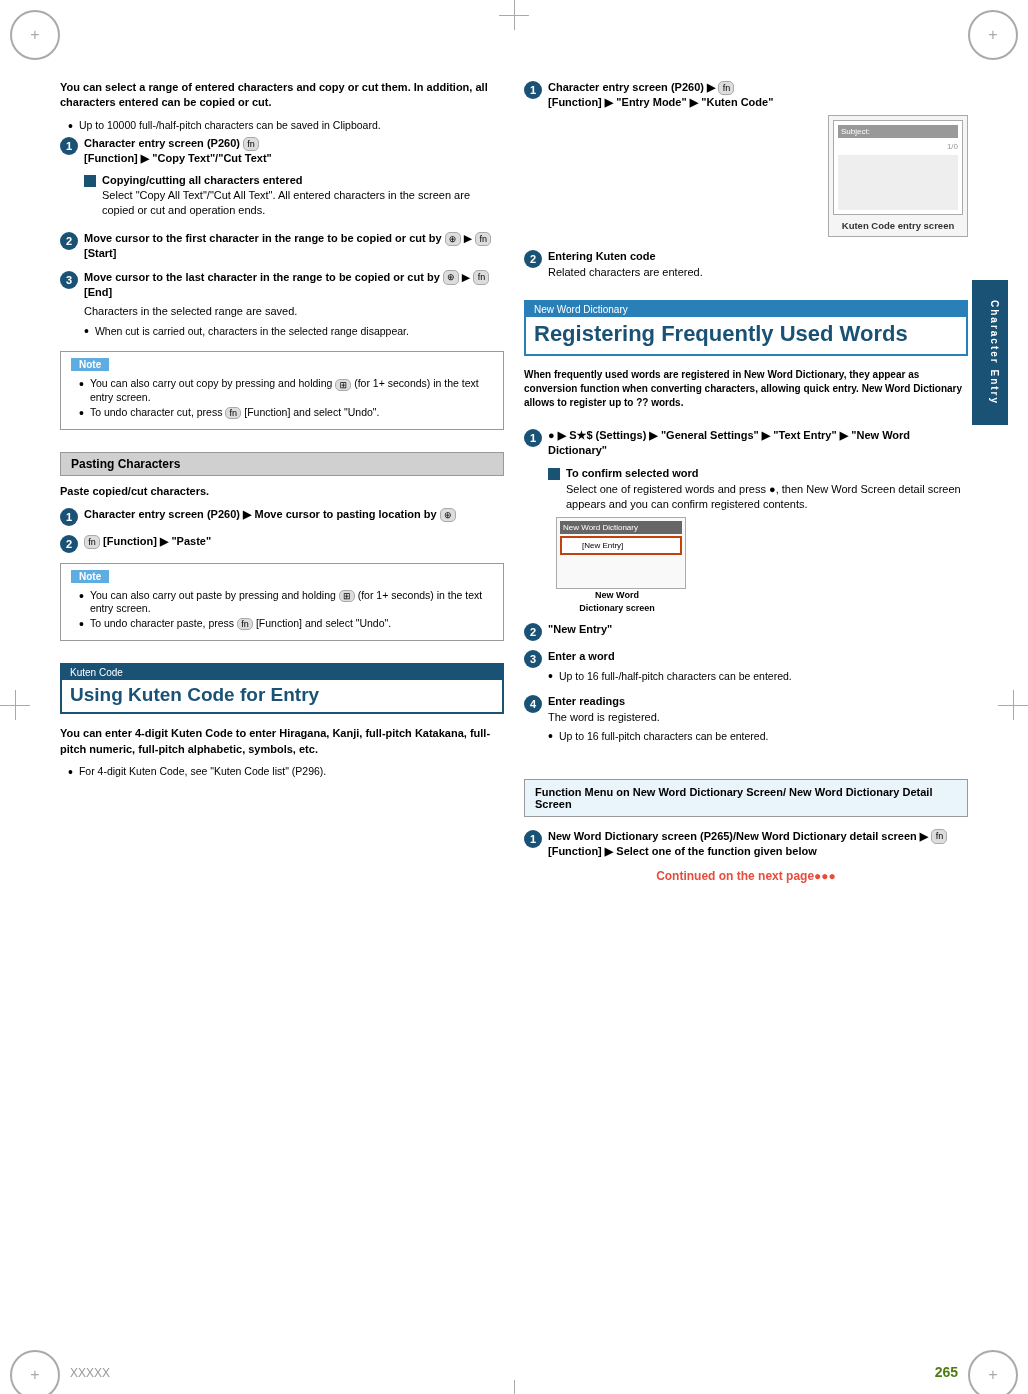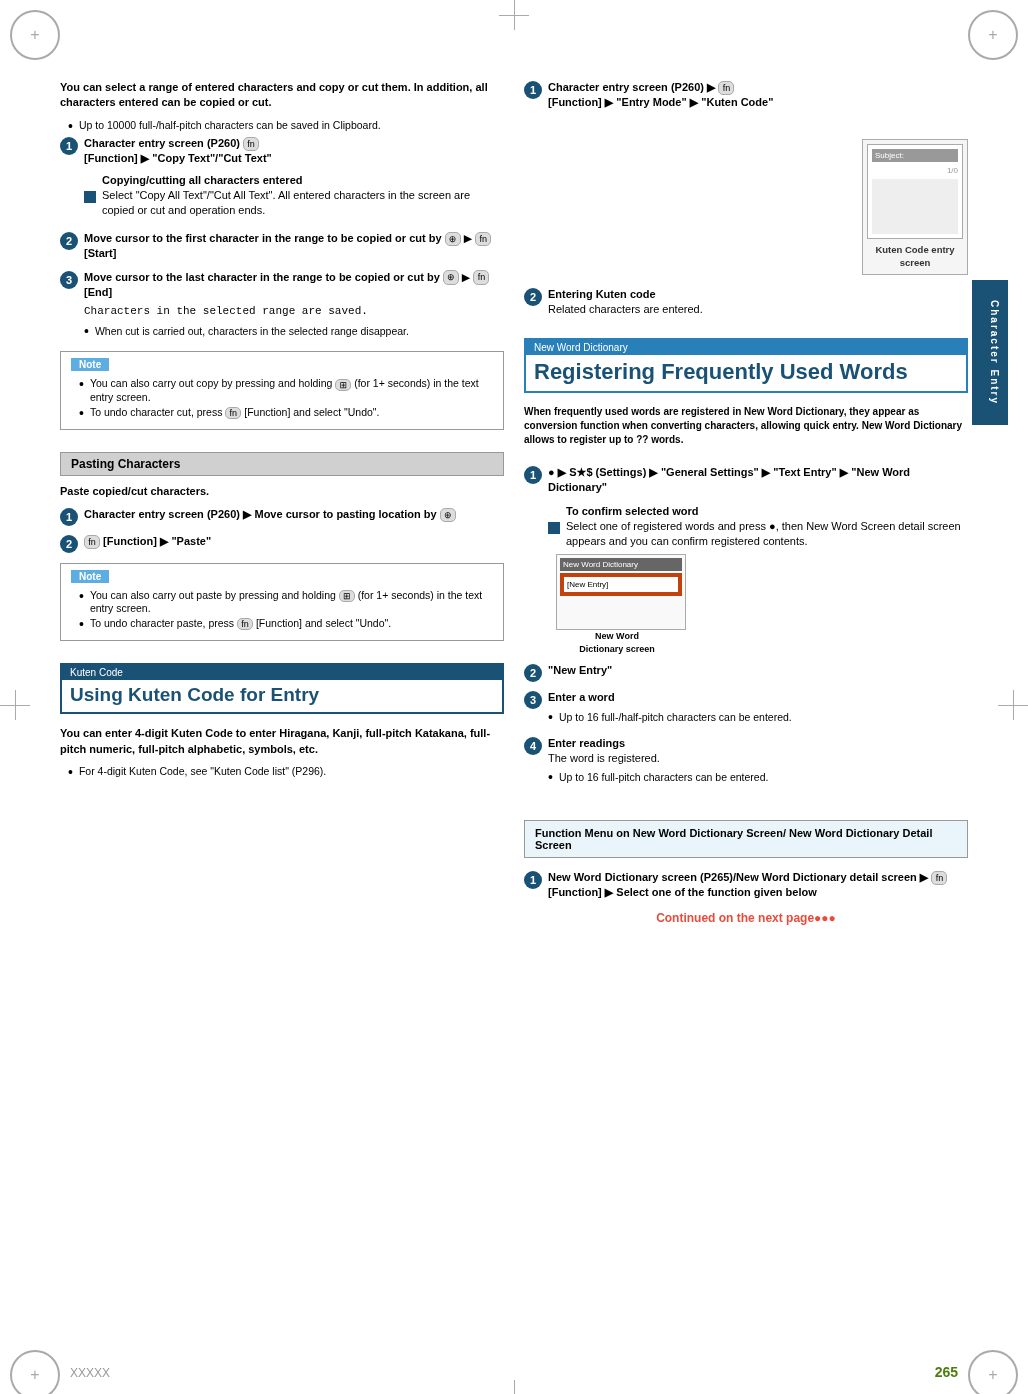--- a/index.html
+++ b/index.html
@@ -181,21 +181,21 @@
       line-height: 1.4;
     }
 
     .step-content b {
       font-weight: bold;
     }
 
     .sub-item-square {
       display: flex;
       gap: 6px;
-      align-items: center;
+      align-items: flex-start;
       margin-bottom: 4px;
     }
 
     .square-marker {
       min-width: 12px;
       height: 12px;
       background: #1a5276;
       display: inline-block;
       margin-top: 2px;
       flex-shrink: 0;
@@ -232,24 +232,23 @@
       min-width: 16px;
       text-align: center;
     }
 
     
     .screen-thumb {
       border: 1px solid #aaa;
       background: #f5f5f5;
       padding: 4px;
       font-size: 9px;
-      width: 106px;
+      width: 140px;
       margin-left: auto;
       margin-bottom: 4px;
-      margin-top: 24px;
     }
 
     .screen-thumb-inner {
       background: #fff;
       border: 1px solid #aaa;
       padding: 4px;
       min-height: 80px;
     }
 
     .screen-thumb-label {
@@ -356,22 +355,22 @@
     }
 
     .nwd-screen-mini .mini-header {
       background: #666;
       color: #fff;
       padding: 1px 3px;
       font-size: 8px;
     }
 
     .nwd-screen-mini .mini-row {
-      border: 4px solid #c2410c;
-      padding: 2px 3px;
+      border: 2px solid #c2410c;
+      padding: 2px 20px;
       margin-top: 2px;
       font-size: 8px;
       background: #fff;
     }
 
     .nwd-screen-mini-label {
       font-size: 9px;
       font-weight: bold;
       text-align: center;
       margin-top: 4px;
@@ -439,21 +438,21 @@
         </div>
 
         <div class="step">
           <div class="step-num">3</div>
           <div class="step-content">
             <b>Move cursor to the last character in the range to be copied or cut by </b>
             <span class="icon-btn">⊕</span>
             ▶
             <span class="icon-btn">fn</span>
             <b>[End]</b>
-            <div style="margin-top:4px;font-family:Liberation Mono, monospace;">
+            <div style="margin-top:4px;">
               Characters in the selected range are saved.
             </div>
             <div class="bullet-item" style="margin-left:0; margin-top:4px;">
               <span class="bullet-marker">•</span>
               <span>When cut is carried out, characters in the selected range disappear.</span>
             </div>
           </div>
         </div>
 
         <div class="note-box">

